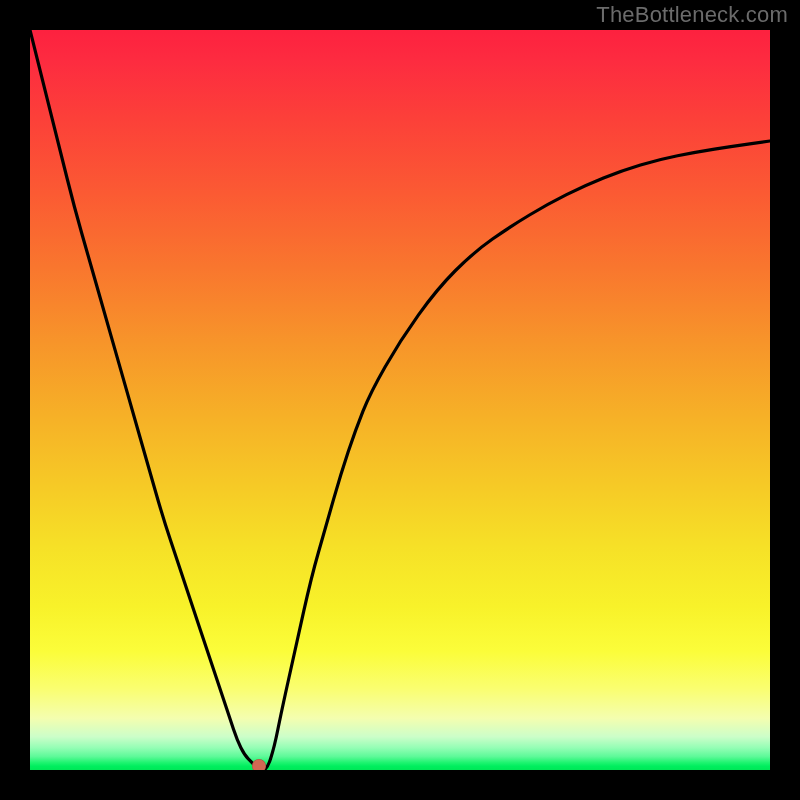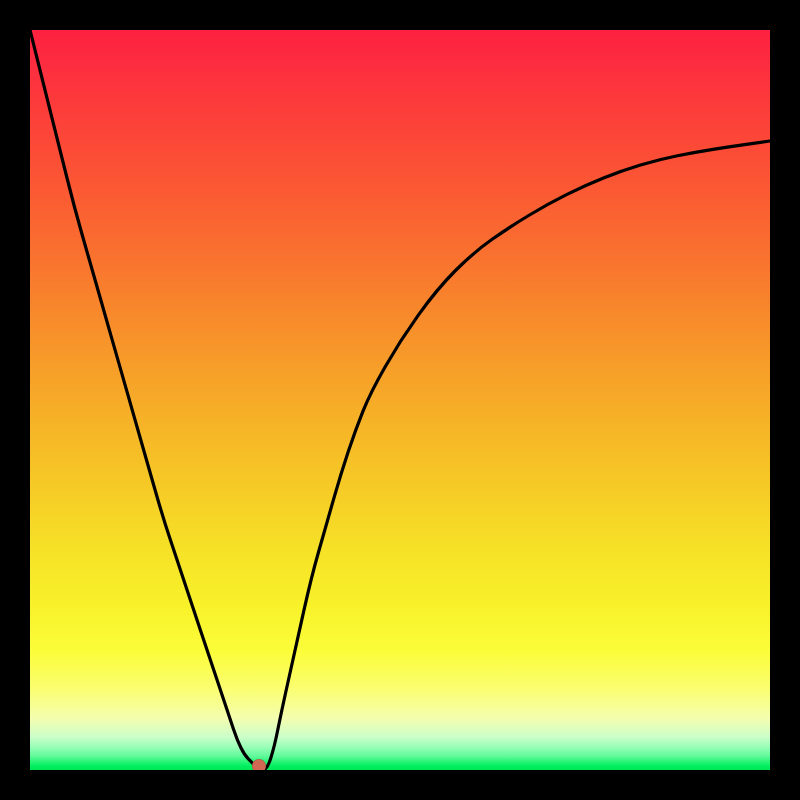--- a/index.html
+++ b/index.html
@@ -73,20 +73,21 @@
     border-radius: 50%;
     background: #d16853;
     transform: translate(-50%, -50%);
     box-shadow: 0 0 0 0.5px rgba(0,0,0,0.2) inset;
   }
 </style>
 </head>
 <body>
 
 <div class="outer">
+  <div class="watermark">TheBottleneck.com</div>
   <div class="plot">
     <div class="bg-gradient"></div>
     <svg class="curve" viewBox="0 0 740 740" preserveAspectRatio="none">
       <path id="curve-path" fill="none" stroke="#000" stroke-width="3.2" stroke-linejoin="round" stroke-linecap="round" d="M 0.00 0.00 Q 0.00 0.00 7.40 29.60 Q 14.80 59.20 22.20 88.80 Q 29.60 118.40 37.00 148.00 Q 44.40 177.60 51.80 203.50 Q 59.20 229.40 66.60 255.30 Q 74.00 281.20 81.40 307.10 Q 88.80 333.00 96.20 358.90 Q 103.60 384.80 111.00 410.70 Q 118.40 436.60 125.80 462.50 Q 133.20 488.40 140.60 510.60 Q 148.00 532.80 155.40 555.00 Q 162.80 577.20 170.20 599.40 Q 177.60 621.60 185.00 643.80 Q 192.40 666.00 196.10 677.10 Q 199.80 688.20 203.50 699.30 Q 207.20 710.40 210.90 717.80 Q 214.60 725.20 218.30 728.90 Q 222.00 732.60 225.70 736.30 Q 229.40 740.00 233.10 740.00 Q 236.80 740.00 240.50 728.90 Q 244.20 717.80 247.90 699.30 Q 251.60 680.80 259.00 647.50 Q 266.40 614.20 273.80 580.90 Q 281.20 547.60 288.60 521.70 Q 296.00 495.80 303.40 469.90 Q 310.80 444.00 318.20 421.80 Q 325.60 399.60 333.00 381.10 Q 340.40 362.60 355.20 336.70 Q 370.00 310.80 388.50 284.90 Q 407.00 259.00 425.50 240.50 Q 444.00 222.00 462.50 209.05 Q 481.00 196.10 499.50 185.00 Q 518.00 173.90 536.50 164.65 Q 555.00 155.40 573.50 148.00 Q 592.00 140.60 610.50 135.05 Q 629.00 129.50 647.50 125.80 Q 666.00 122.10 684.50 119.14 Q 703.00 116.18 721.50 113.59 T 740.00 111.00"></path>
     </svg>
     <div class="marker" id="marker" style="left: 229.4px; top: 736.3px; background: rgb(209, 104, 83);"></div>
   </div>
 </div>
 
 </body></html>

